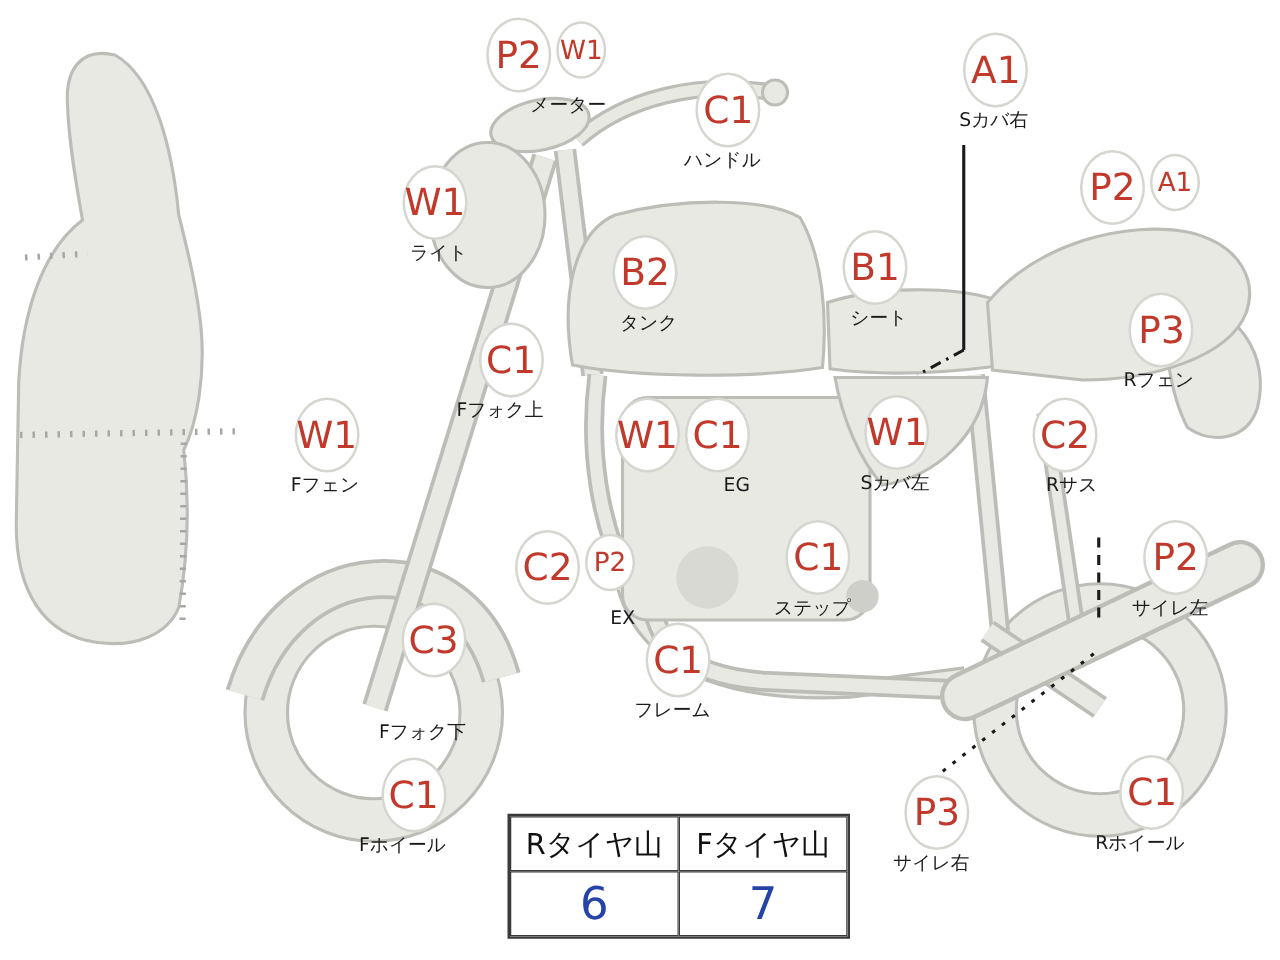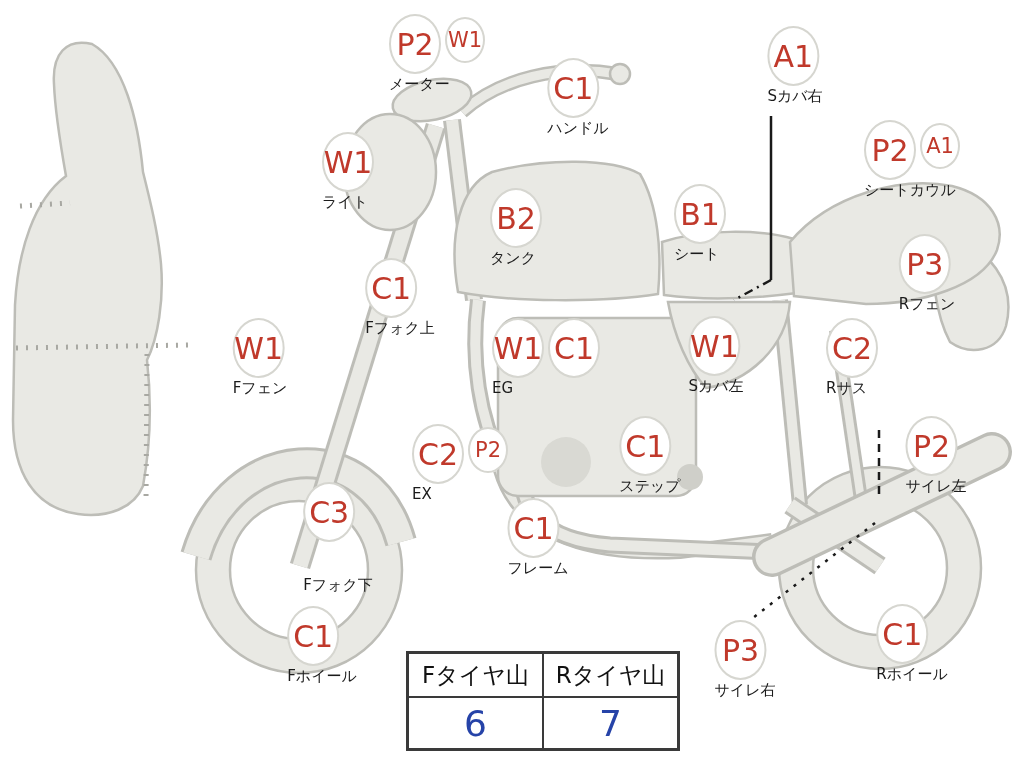--- a/index.html
+++ b/index.html
@@ -5,21 +5,21 @@
 <style>
   html,body { margin:0; padding:0; background:#fff; }
   .stage {
     position:relative; width:1024px; height:768px; background:#fff; overflow:hidden;
     font-family:"DejaVu Sans","Liberation Sans",sans-serif;
   }
   svg.bike { position:absolute; left:0; top:0; }
 
   .label {
     position:absolute; transform:translateX(-50%);
-    display:flex; flex-direction:column; align-items:flex-start; z-index:5;
+    display:flex; flex-direction:column; align-items:flex-end; z-index:5;
   }
   .badges { display:flex; align-items:flex-start; justify-content:center; gap:4px; }
   .badge {
     display:flex; align-items:center; justify-content:center;
     background:#fff; border:2px solid #d6d6d0; border-radius:50%;
     color:var(--code-red,#c0392b); box-sizing:border-box;
   }
   .badge.main { width:52px; height:60px; font-size:30px; }
   .badge.sub  { width:40px; height:46px; font-size:21px; margin-top:3px; }
   .part-name { margin-top:1px; font-size:15px; color:#1b1b1b; white-space:nowrap; text-align:center; }
@@ -147,21 +147,20 @@
         <span class="badge main">W1</span>
       </div>
     <div class="part-name">ライト</div>
   </div>
 
   <div class="label" style="left:912px; top:120px;">
     <div class="badges">
       <span class="badge main">P2</span>
       <span class="badge sub">A1</span>
     </div>
-    <div class="part-name">シートカウル</div>
   </div>
 
   <div class="label" style="left:516px; top:188px;">
     <div class="badges">
         <span class="badge main">B2</span>
       </div>
     <div class="part-name">タンク</div>
   </div>
 
   <div class="label" style="left:700px; top:184px;">
@@ -265,19 +264,19 @@
   </div>
 
   <div class="label" style="left:912px; top:604px;">
     <div class="badges">
         <span class="badge main">C1</span>
       </div>
     <div class="part-name">Rホイール</div>
   </div>
 
   <div class="tire-table">
+    <div class="cell header">Rタイヤ山</div>
     <div class="cell header">Fタイヤ山</div>
-    <div class="cell header">Rタイヤ山</div>
     <div class="cell value">6</div>
     <div class="cell value">7</div>
   </div>
 
 </div>
 
 </body></html>

